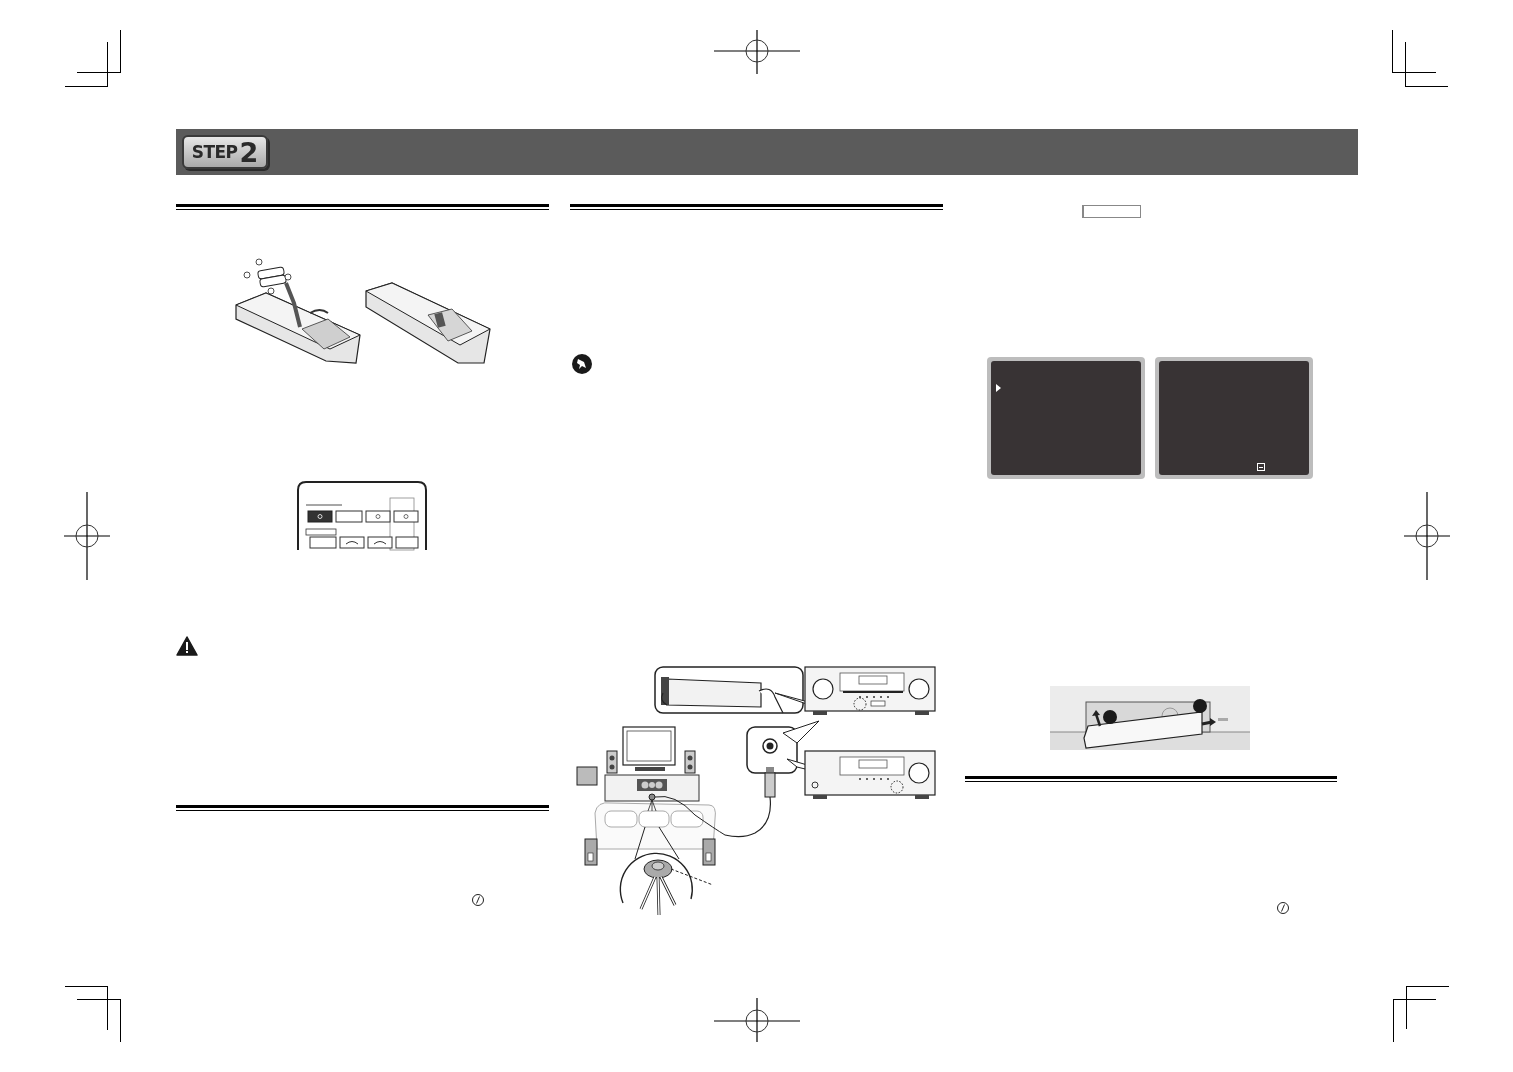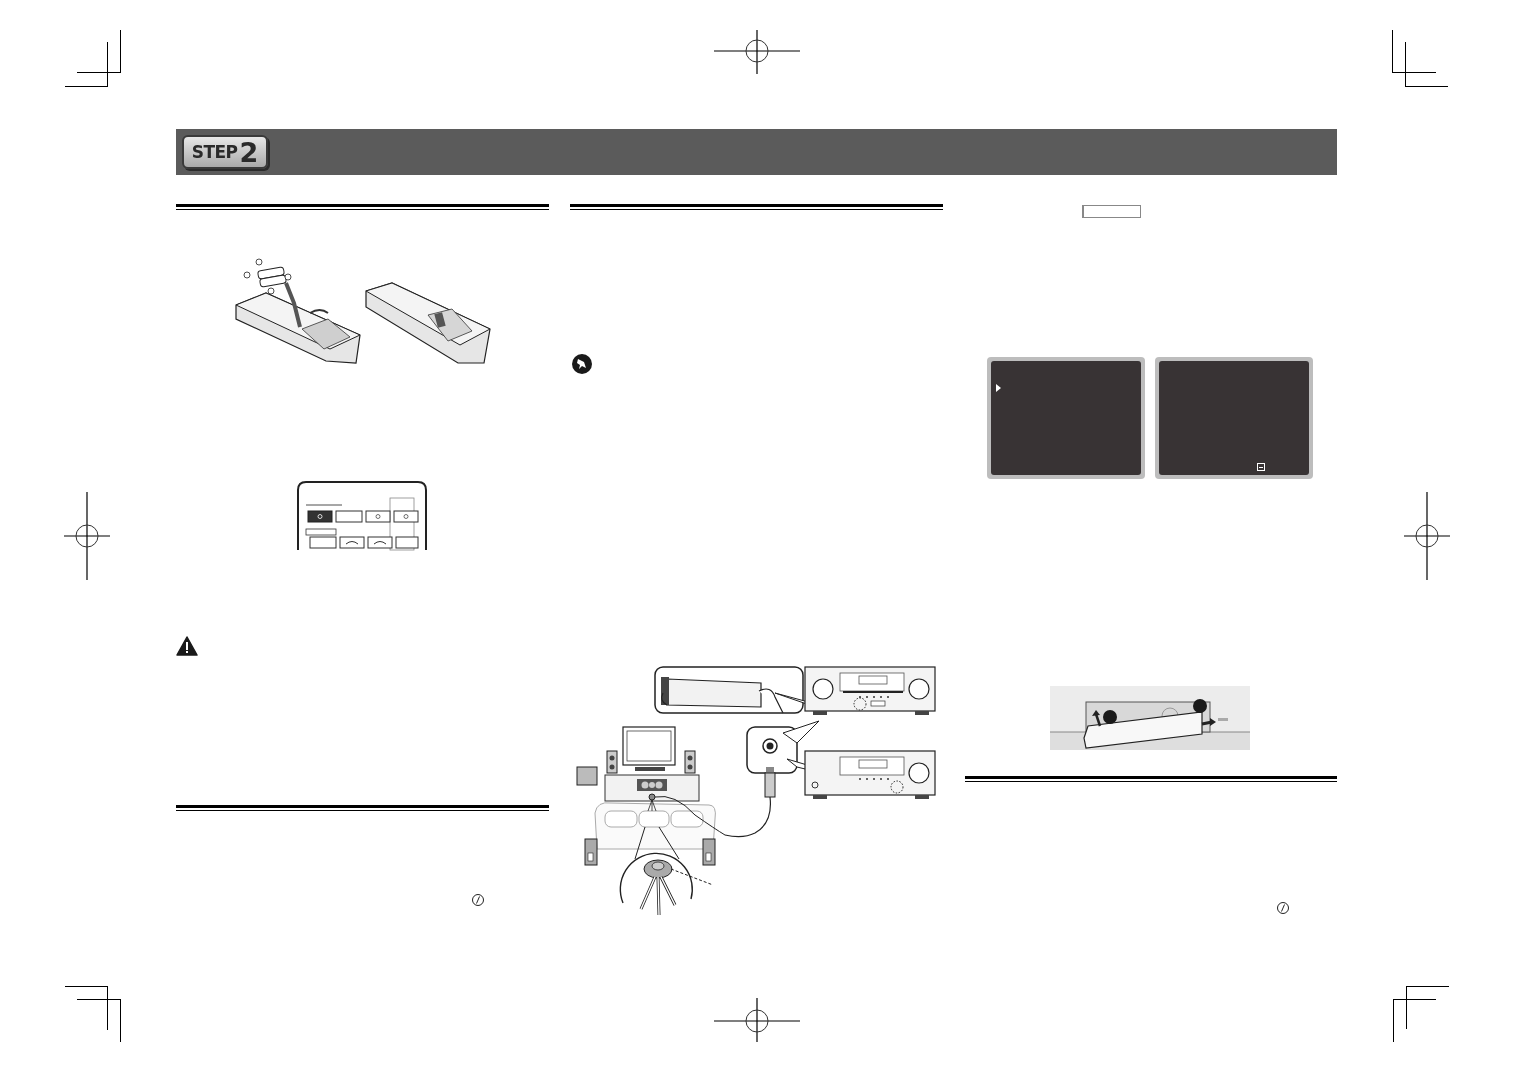--- a/index.html
+++ b/index.html
@@ -1,20 +1,20 @@
 <!DOCTYPE html>
 <html><head>
 <meta charset="utf-8">
 <style>
   html, body { margin: 0; padding: 0; background: #ffffff; }
   body { width: 1513px; height: 1072px; position: relative; overflow: hidden; font-family: "DejaVu Sans", sans-serif; }
   .line { position: absolute; background: #000; }
 
   
-  .step-band { position: absolute; left: 176px; top: 129px; width: 1161px; height: 46px; background: #5b5b5b; }
+  .step-band { position: absolute; left: 176px; top: 129px; width: 1161px; height: 46px; background: #5b5b5b; padding-left: 21px; }
   .step-badge { position: absolute; left: 6px; top: 6px; width: 86px; height: 34px; border-radius: 6px;
     background: linear-gradient(#e8e8e8, #a9a9a9); border: 2px solid #3a3a3a; box-shadow: 2px 2px 0 #2b2b2b;
     display: flex; align-items: center; justify-content: center; box-sizing: border-box; }
   .step-word { font-family: "DejaVu Sans", sans-serif; font-weight: bold; font-size: 17px; color: #2a2a2a; letter-spacing: -0.5px; }
   .step-num { font-family: "DejaVu Sans", sans-serif; font-weight: bold; font-size: 27px; color: #2a2a2a; margin-left: 2px; line-height: 1; }
 
   
   .rule { position: absolute; height: 6px; }
   .rule::before { content: ""; position: absolute; left: 0; right: 0; top: 0; height: 3px; background: #000; }
   .rule::after  { content: ""; position: absolute; left: 0; right: 0; top: 5px; height: 1px; background: #000; }

